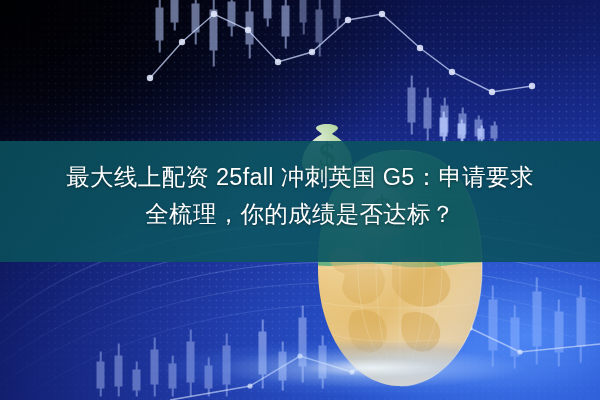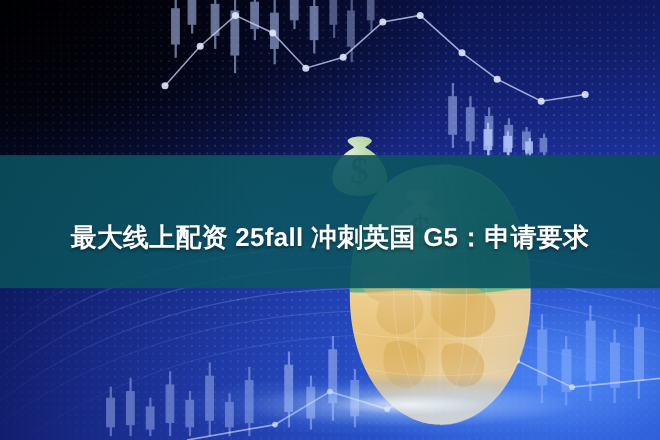--- a/index.html
+++ b/index.html
@@ -55,30 +55,30 @@
     position: absolute;
     left: 0; right: 0;
     top: 141px;
     height: 121px;
     background: linear-gradient(90deg, #0a4f5c 0%, #0c5663 40%, #0a5260 72%, #094d5b 100%);
     opacity: 0.90;
   }
   #title-text {
     position: absolute;
     left: 0; right: 0;
-    top: 156px;
+    top: 135px;
     height: 121px;
     display: flex;
     flex-direction: column;
     align-items: center;
     justify-content: center;
     gap: 6px;
     color: #ffffff;
     font-size: 23.5px;
-    font-weight: 700;
+    font-weight: 400;
     letter-spacing: 0.3px;
     line-height: 1.28;
     text-shadow: 0 1px 3px rgba(0,0,0,0.45);
     white-space: nowrap;
   }
   #title-text .line { display: block; }
 </style>
 </head>
 <body>
 
@@ -355,15 +355,16 @@
                C 369,174 375,172 382,172 Z" fill="url(#bagFill)" opacity="0.92"></path>
       <text x="382" y="224" text-anchor="middle" font-family="Liberation Serif, serif" font-size="40" font-weight="bold" fill="#6aa84f" opacity="0.85">$</text>
     </g>
   </svg>
 
   <div class="layer" id="bg-horizon"></div>
 
   <div id="title-band"></div>
   <div id="title-text">
     <span class="line">最大线上配资 25fall 冲刺英国 G5：申请要求</span>
+    <span class="line">全梳理，你的成绩是否达标？</span>
   </div>
 
 </div>
 
 </body></html>

